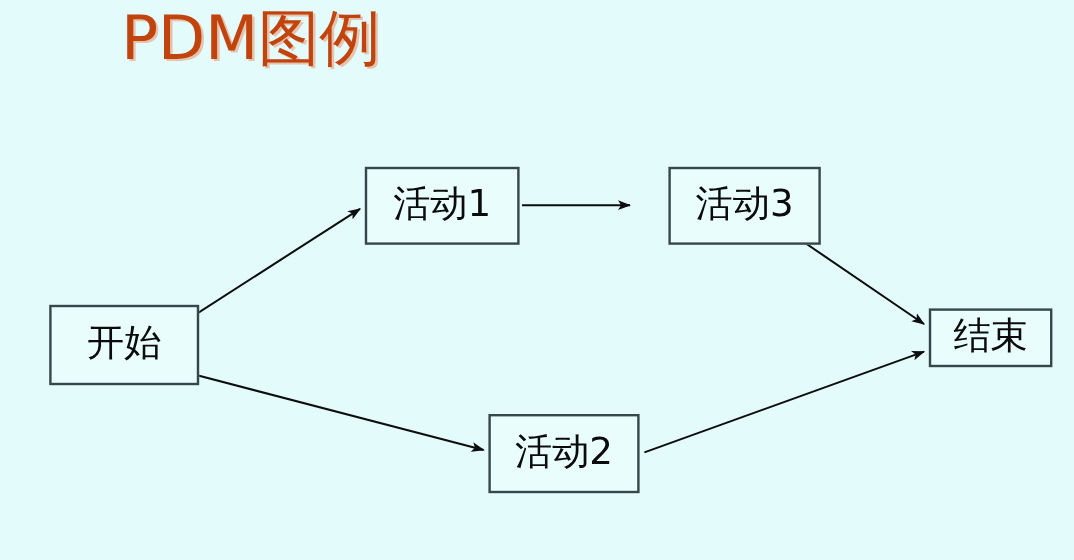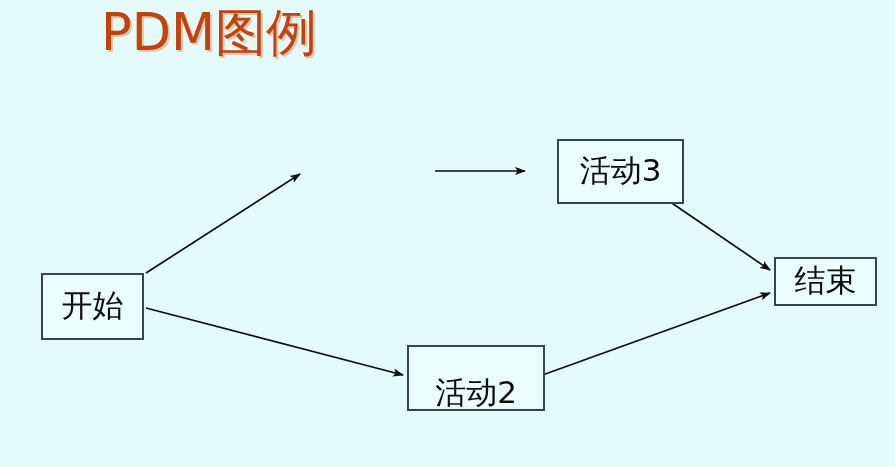--- a/index.html
+++ b/index.html
@@ -48,24 +48,24 @@
     justify-content: center;
     font-size: 31px;
     color: #0b0b0b;
     line-height: 1;
     font-family: "DejaVu Sans", "Liberation Sans", sans-serif;
   }
   .node-label {
     display: block;
     transform: translateY(-1px);
   }
-  #n-start  { left: 41px;  top: 273px; width: 103px; height: 67px; align-items: center; }
+  #n-start  { left: 41px;  top: 254px; width: 125px; height: 67px; align-items: center; }
   #n-act1   { left: 304px; top: 139px; width: 129px; height: 65px; }
   #n-act3   { left: 529px; top: 139px; width: 127px; height: 65px; margin-left: 28px; }
-  #n-act2   { left: 407px; top: 345px; width: 138px; height: 66px; align-items: flex-end; }
+  #n-act2   { left: 407px; top: 345px; width: 126px; height: 66px; }
   #n-end    { left: 774px; top: 257px; width: 103px; height: 49px; }
 </style>
 </head>
 <body>
 
 <div id="slide">
 
   <div id="title">PDM图例</div>
 
   <svg id="edges" viewBox="0 0 895 467" width="895" height="467" xmlns="http://www.w3.org/2000/svg">
@@ -78,20 +78,23 @@
     <line x1="435" y1="171" x2="525" y2="171" stroke="#0d0d0d" stroke-width="1.7" marker-end="url(#ah)"></line>
     <line x1="660" y1="195" x2="770" y2="270" stroke="#0d0d0d" stroke-width="1.7" marker-end="url(#ah)"></line>
     <line x1="146" y1="308" x2="403" y2="375" stroke="#0d0d0d" stroke-width="1.7" marker-end="url(#ah)"></line>
     <line x1="537" y1="377" x2="770" y2="293" stroke="#0d0d0d" stroke-width="1.7" marker-end="url(#ah)"></line>
   </svg>
 
   <div class="node" id="n-start">
     <span class="node-label">开始</span>
   </div>
 
+  <div class="node" id="n-act1">
+    <span class="node-label">活动1</span>
+  </div>
 
   <div class="node" id="n-act3">
     <span class="node-label">活动3</span>
   </div>
 
   <div class="node" id="n-act2">
     <span class="node-label">活动2</span>
   </div>
 
   <div class="node" id="n-end">

